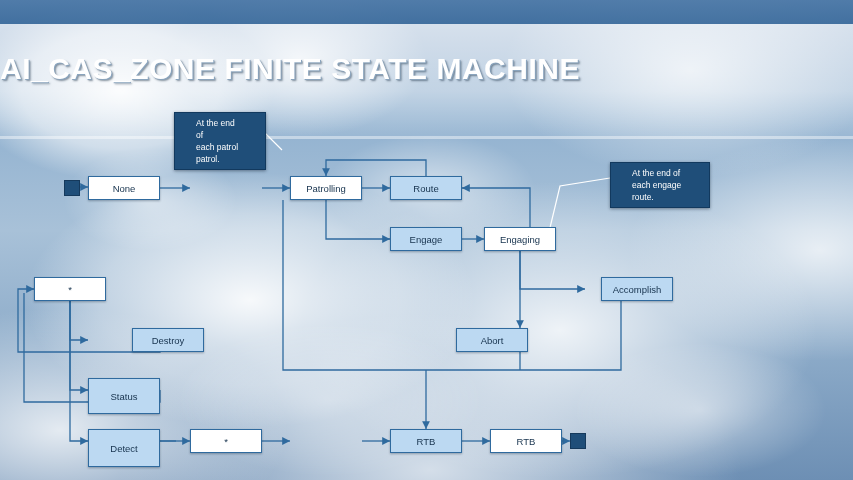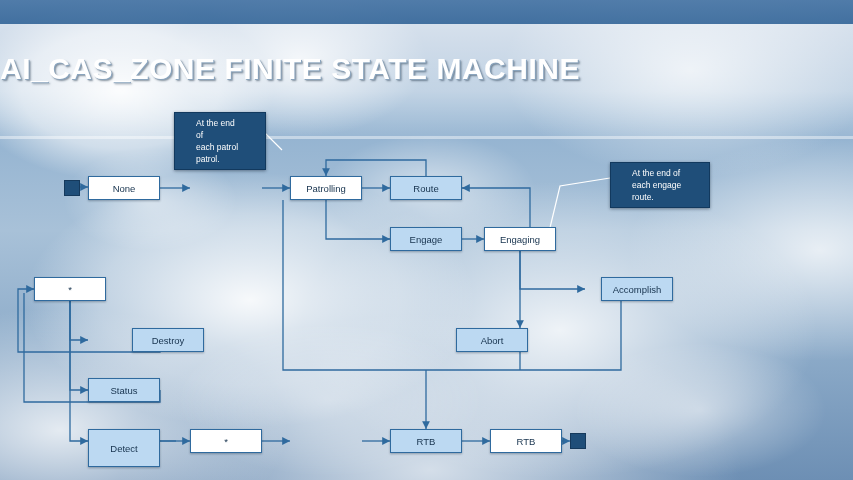--- a/index.html
+++ b/index.html
@@ -214,21 +214,21 @@
   </div>
   <div class="node" style="left:456px; top:328px; width:72px; height:24px;">
     <span>Abort</span>
   </div>
   <div class="node white" style="left:34px; top:277px; width:72px; height:24px;">
     <span>*</span>
   </div>
   <div class="node" style="left:88px; top:328px; width:72px; height:24px;margin-left:44px;">
     <span>Destroy</span>
   </div>
-  <div class="node" style="left:88px; top:378px; width:72px; height:24px;">
+  <div class="node" style="left:88px; top:378px; width:72px; height:36px;">
     <span>Status</span>
   </div>
   <div class="node" style="left:88px; top:429px; width:72px; height:38px;">
     <span>Detect</span>
   </div>
   <div class="node white" style="left:190px; top:429px; width:72px; height:24px;">
     <span>*</span>
   </div>
   <div class="node" style="left:390px; top:429px; width:72px; height:24px;">
     <span>RTB</span>

